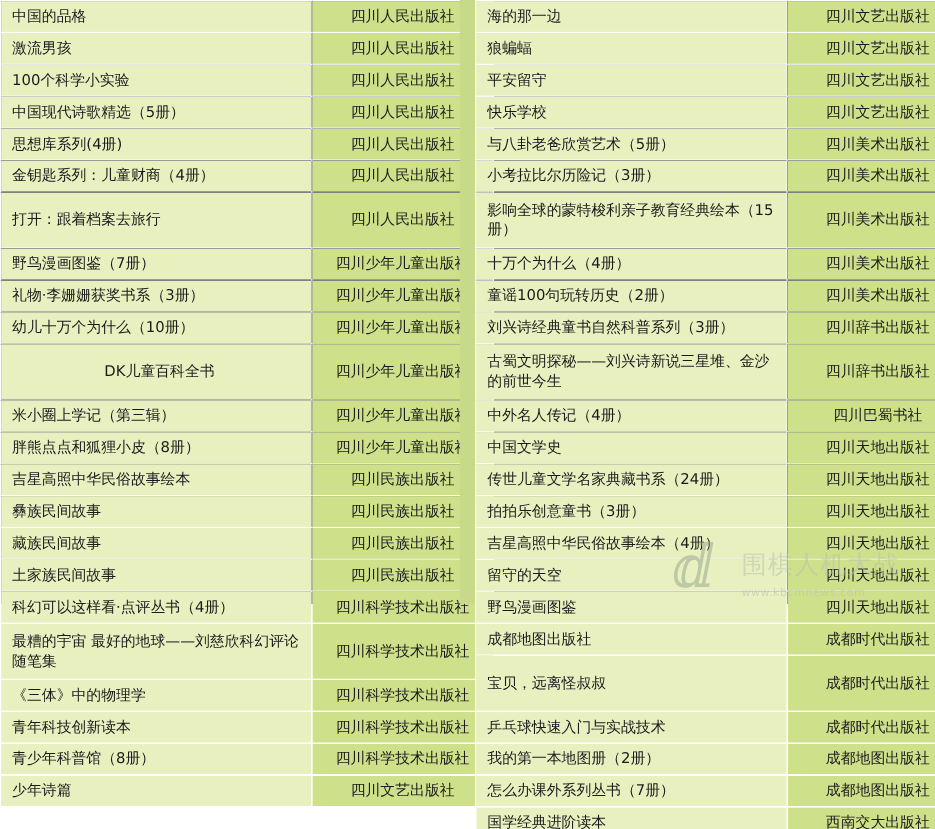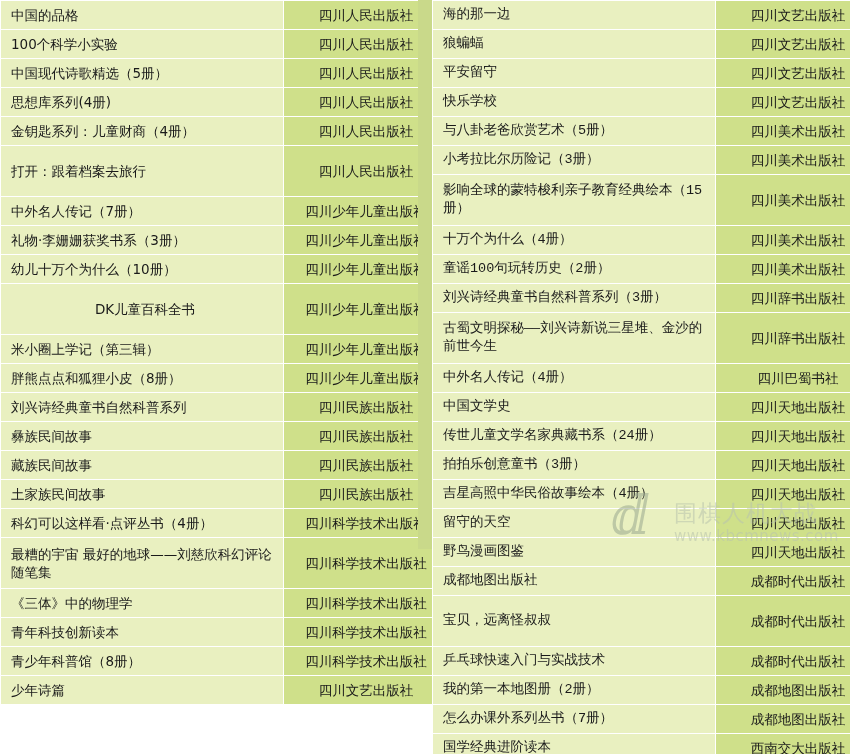--- a/index.html
+++ b/index.html
@@ -49,21 +49,21 @@
     text-align: left;
     padding-left: 10px;
   }
   .pub-cell {
     background: #cfe08a;
     text-align: center;
     width: 152px;
     font-size: 13.5px;
   }
   .left-block .title-cell { width: 266px; }
-  .right-block .title-cell { width: 266px; font-family: Liberation Mono, monospace; }
+  .right-block .title-cell { width: 266px; }
 
   .tall { height: 44px; white-space: normal; }
   .two-line { white-space: normal; line-height: 1.35; }
   .center-title { text-align: center; padding-left: 12px; }
 
   
   .watermark {
     position: absolute;
     right: 8px;
     bottom: 2px;
@@ -86,59 +86,63 @@
     left: 62px;
     bottom: 18px;
     font-size: 23px;
     color: #b9c4ad;
     letter-spacing: 1px;
   }
   .wm-sub {
     position: absolute;
     left: 62px;
     bottom: 2px;
-    font-size: 15px;
+    font-size: 10px;
     color: #b9c4ad;
     letter-spacing: 0.5px;
   }
 </style>
 </head>
 <body>
 
 <div class="sheet">
 
   <div class="col-block left-block">
     <table>
       <tbody id="left-body">
           <tr>
             <td class="title-cell">中国的品格</td>
             <td class="pub-cell">四川人民出版社</td>
           </tr>
           <tr>
+            <td class="title-cell">激流男孩</td>
+            <td class="pub-cell">四川人民出版社</td>
+          </tr>
+          <tr>
             <td class="title-cell">100个科学小实验</td>
             <td class="pub-cell">四川人民出版社</td>
           </tr>
           <tr>
             <td class="title-cell">中国现代诗歌精选（5册）</td>
             <td class="pub-cell">四川人民出版社</td>
           </tr>
           <tr>
             <td class="title-cell">思想库系列(4册)</td>
             <td class="pub-cell">四川人民出版社</td>
           </tr>
           <tr>
             <td class="title-cell">金钥匙系列：儿童财商（4册）</td>
             <td class="pub-cell">四川人民出版社</td>
           </tr>
           <tr>
             <td class="title-cell tall two-line">打开：跟着档案去旅行</td>
             <td class="pub-cell tall">四川人民出版社</td>
           </tr>
           <tr>
-            <td class="title-cell">中外名人传记（7册）</td>
+            <td class="title-cell">野鸟漫画图鉴（7册）</td>
             <td class="pub-cell">四川少年儿童出版社</td>
           </tr>
           <tr>
             <td class="title-cell">礼物·李姗姗获奖书系（3册）</td>
             <td class="pub-cell">四川少年儿童出版社</td>
           </tr>
           <tr>
             <td class="title-cell">幼儿十万个为什么（10册）</td>
             <td class="pub-cell">四川少年儿童出版社</td>
           </tr>
@@ -148,21 +152,21 @@
           </tr>
           <tr>
             <td class="title-cell">米小圈上学记（第三辑）</td>
             <td class="pub-cell">四川少年儿童出版社</td>
           </tr>
           <tr>
             <td class="title-cell">胖熊点点和狐狸小皮（8册）</td>
             <td class="pub-cell">四川少年儿童出版社</td>
           </tr>
           <tr>
-            <td class="title-cell">刘兴诗经典童书自然科普系列</td>
+            <td class="title-cell">吉星高照中华民俗故事绘本</td>
             <td class="pub-cell">四川民族出版社</td>
           </tr>
           <tr>
             <td class="title-cell">彝族民间故事</td>
             <td class="pub-cell">四川民族出版社</td>
           </tr>
           <tr>
             <td class="title-cell">藏族民间故事</td>
             <td class="pub-cell">四川民族出版社</td>
           </tr>

